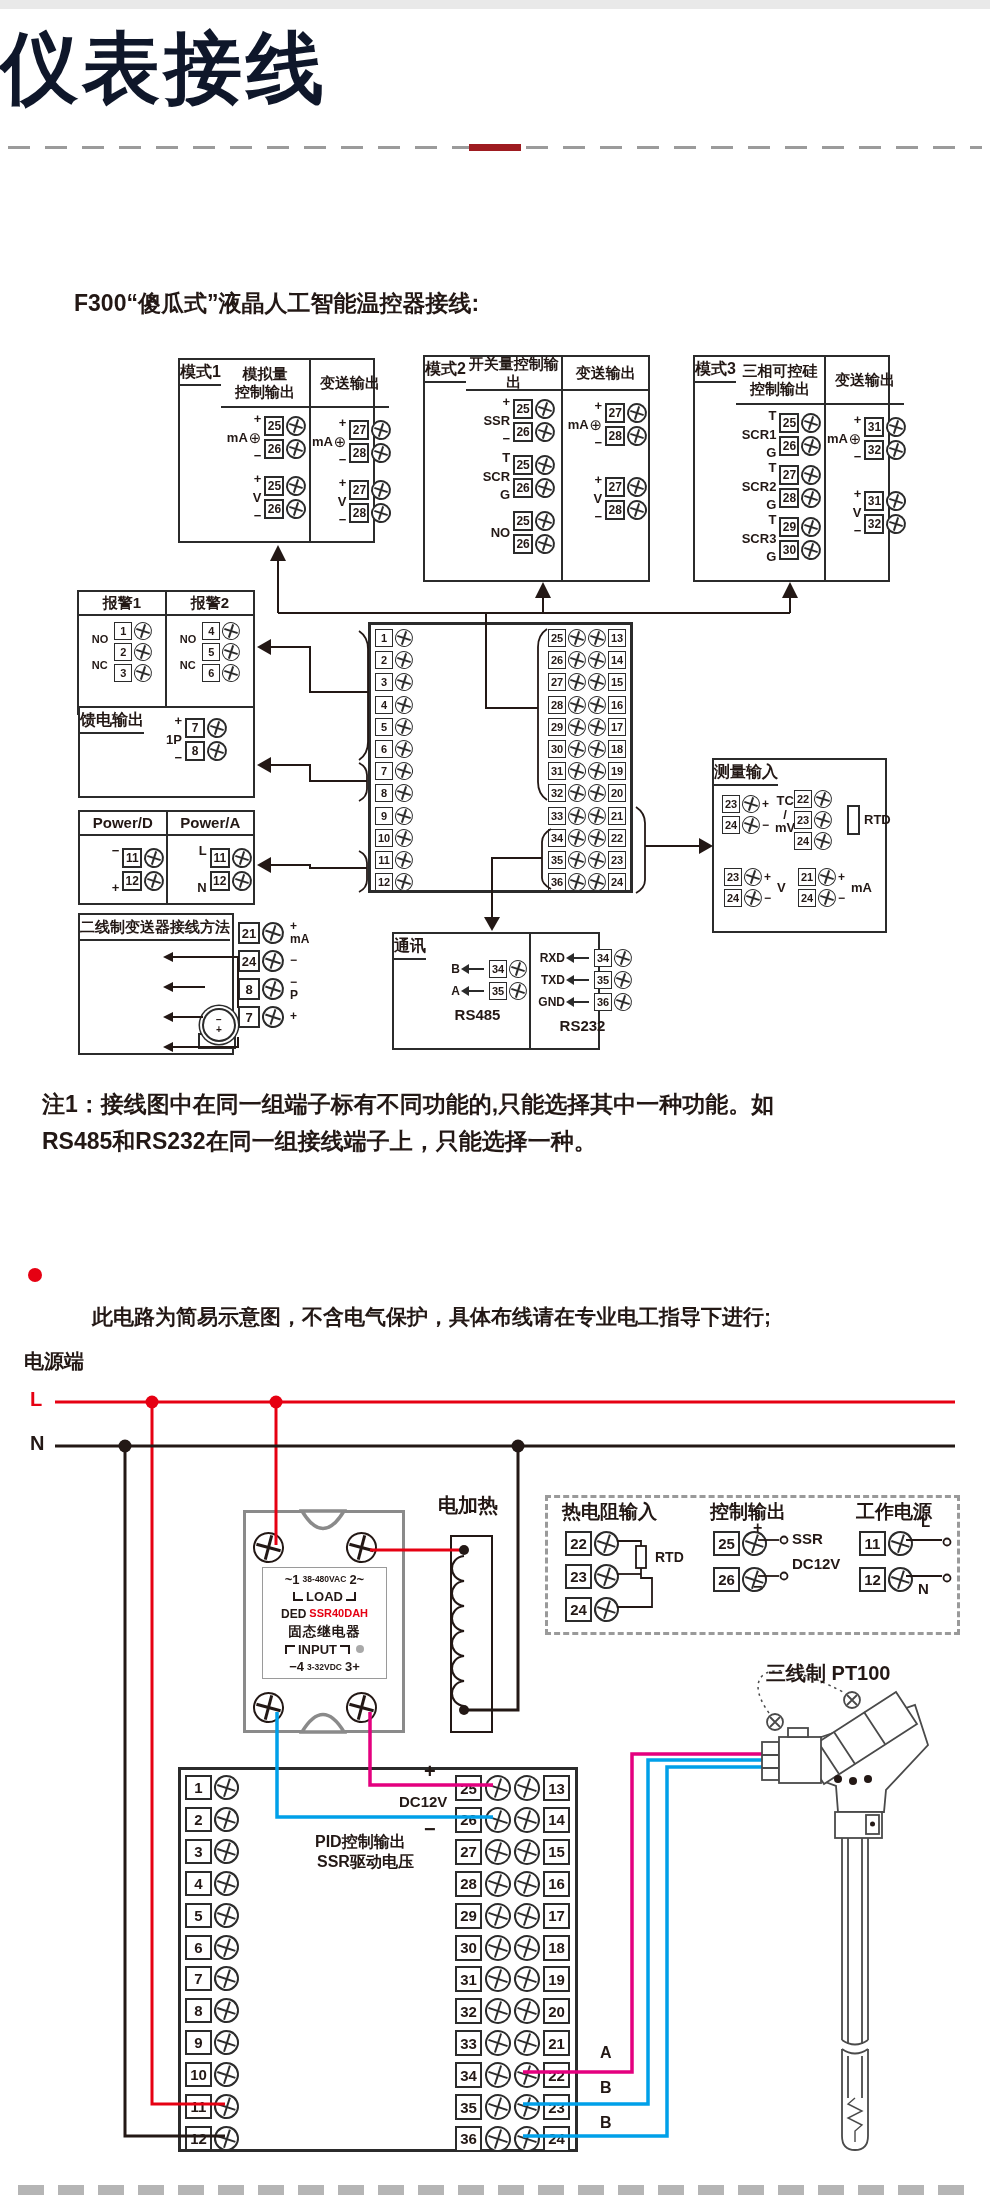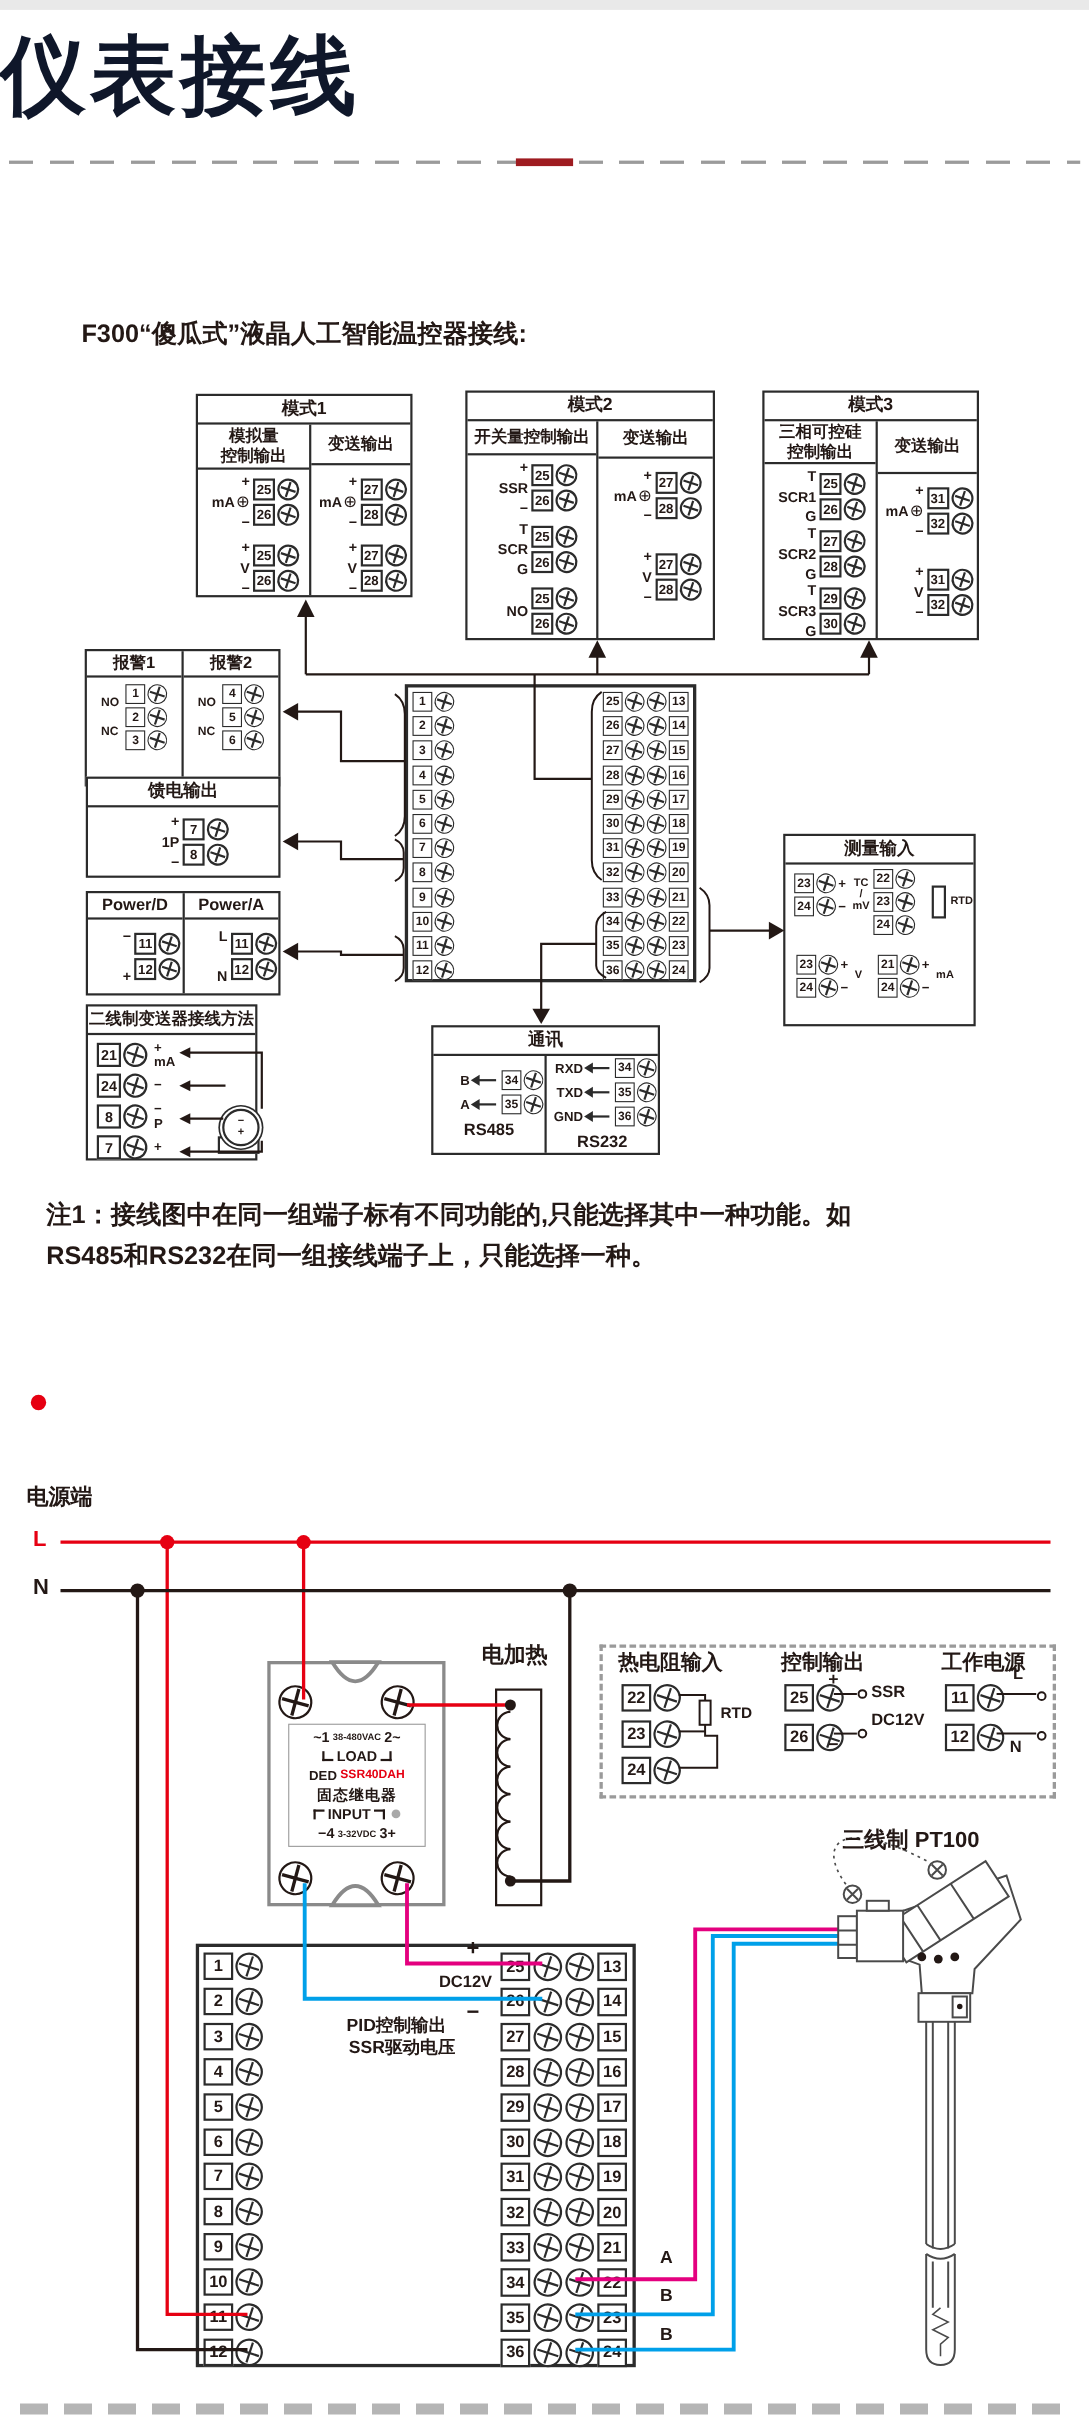--- a/index.html
+++ b/index.html
@@ -9,21 +9,21 @@
   #main-title{position:absolute;left:0;top:26px;width:990px;text-align:left;
     font-size:78px;font-weight:900;letter-spacing:4px;color:#0f172a;line-height:1.1}
   #divider{position:absolute;left:8px;top:146px;width:974px;height:3px;
     background:repeating-linear-gradient(90deg,#9b9b9b 0 22px,transparent 22px 37px)}
   #divider .red-dash{position:absolute;left:50%;top:-2px;transform:translateX(-50%);
     width:52px;height:7px;background:#9e1b20}
   #intro{position:absolute;left:74px;top:288px;font-size:23px;font-weight:700}
   #notes{position:absolute;left:42px;top:1086px;width:930px;font-size:23px;font-weight:700;line-height:37px}
   
   .box{position:absolute;border:2.5px solid #2b2b2b;background:#fff;box-sizing:border-box;
-    display:flex;flex-direction:column;z-index:2}
+    display:flex;z-index:2}
   .bx-title{flex:none;border-bottom:2px solid #2b2b2b;text-align:center;font-weight:700;
     font-size:16px;height:24px;line-height:24px}
   .bx-title.sm{font-size:15px;height:22px;line-height:22px}
   .bx-cols{display:flex;flex:1;min-height:0}
   .bx-col{flex:1;position:relative;display:flex;flex-direction:column;min-width:0}
   .bx-col + .bx-col{border-left:2px solid #2b2b2b}
   .col-head{border-bottom:2px solid #2b2b2b;display:flex;align-items:center;justify-content:center;
     text-align:center;font-weight:700;font-size:15px;white-space:pre-line;line-height:1.2}
   .col-body{display:flex;flex-direction:column;align-items:center}
   
@@ -64,21 +64,21 @@
   .bbrow{gap:3px}
   .cbrow .tnum{width:18px;height:18px;font-size:11px;border-width:1.8px}
   .cbrow .screw{width:18px;height:18px;border-width:1.8px}
   .bbrow .tnum{width:27px;height:26px;font-size:15px;border-width:2.2px}
   .bbrow .screw{width:26px;height:26px;border-width:2.2px}
   
   .mcell{position:absolute;display:flex;align-items:center;gap:4px}
   .mrows{display:flex;flex-direction:column;gap:3px}
   .mrow{display:flex;align-items:center;gap:2px}
   .mk{font-size:12px;width:9px;font-weight:700}
-  .mlab{font-weight:700;font-size:10px;white-space:pre-line;text-align:center;line-height:1.05}
+  .mlab{font-weight:700;font-size:13px;white-space:pre-line;text-align:center;line-height:1.05}
   .resistor{width:9px;height:26px;border:2px solid #2b2b2b;background:#fff;flex:none}
   
   .comm-col{display:flex;flex-direction:column;align-items:center;justify-content:center;gap:4px;padding:2px}
   .crow{display:flex;align-items:center;gap:2px}
   .clab{min-width:32px;text-align:right;font-size:12px;font-weight:700}
   .cwire{width:20px;height:2px;background:#2b2b2b;position:relative;margin:0 3px 0 2px}
   .cwire::before{content:"";position:absolute;left:-3px;top:-4px;border:5px solid transparent;
     border-right:8px solid #2b2b2b;border-left:0}
   .ccap{font-size:15px;font-weight:700;margin-top:2px}
   
@@ -125,20 +125,21 @@
       <span class="red-dash"></span>
     </div>
   <div id="intro">F300“傻瓜式”液晶人工智能温控器接线:</div>
 
   <div id="notes">
     <div>注1：接线图中在同一组端子标有不同功能的,只能选择其中一种功能。如</div>
     <div>RS485和RS232在同一组接线端子上，只能选择一种。</div>
   </div>
 
   <div id="s2-bullet"></div>
+  <div id="s2-subtitle">此电路为简易示意图，不含电气保护，具体布线请在专业电工指导下进行;</div>
 
   <div id="ssr">
     <div class="ssr-screw" style="left:7px;top:19px"></div>
     <div class="ssr-screw" style="left:100px;top:19px"></div>
     <div class="ssr-screw" style="left:7px;top:179px"></div>
     <div class="ssr-screw" style="left:100px;top:179px"></div>
     <div id="ssr-inner">
       <div class="srow">
           <span class="s-big">~1</span>
           <span class="s-sml">38-480VAC</span>

